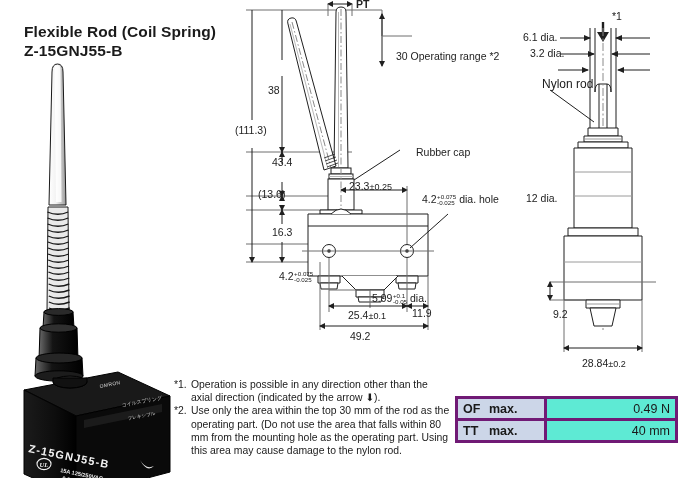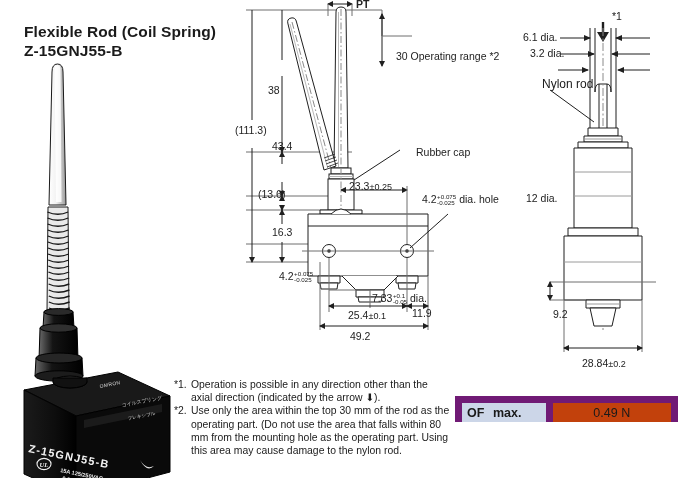--- a/index.html
+++ b/index.html
@@ -22,34 +22,34 @@
   .note-mark{width:17px;flex:none;}
   .note-body{flex:1;}
   svg{display:block;}
   
   .spec{
     position:absolute;left:455px;top:396px;
     border-collapse:collapse;
     font-size:12.5px;font-weight:bold;
   }
   .spec td{
-    border:7px solid #701a75;
+    border:3px solid #701a75;
     padding:1px 5px;
     height:17px;
     vertical-align:middle;
   }
   .spec .hd{
     background:#ccd6e8;
     width:78px;
     white-space:nowrap;
   }
   .spec .hd .k{display:inline-block;width:26px;}
   .spec .vv{
-    width:128px;text-align:center;font-weight:normal;font-size:12.5px;
-    background:#c2410c;
+    width:128px;text-align:right;font-weight:normal;font-size:12.5px;
+    background:#5eead4;
   }
   .nb{border-bottom:0 !important;}
   .nt{border-top:0 !important;}
 </style>
 </head>
 <body>
 
 <div class="abs ttl" style="left:8px;top:22px;margin-left:16px;">
   <div>Flexible Rod (Coil Spring)</div>
   <div>Z-15GNJ55-B</div>
@@ -308,40 +308,40 @@
       <path d="M191 323 L197 326 L191 329 Z" fill="#1f1f1f" stroke="none"></path>
     </g>
   </g>
 </svg>
 </div>
 
 <div class="abs dim" style="left:356px;top:-2px;font-weight:bold;">PT</div>
 <div class="abs dim" style="left:396px;top:50px;">30 Operating range *2</div>
 <div class="abs dim" style="left:268px;top:52px;margin-top:32px;">38</div>
 <div class="abs dim" style="left:235px;top:124px;">(111.3)</div>
-<div class="abs dim" style="left:272px;top:140px;">43.4</div>
+<div class="abs dim" style="left:272px;top:156px;">43.4</div>
 <div class="abs dim" style="left:258px;top:188px;">(13.6)</div>
 <div class="abs dim" style="left:272px;top:226px;">16.3</div>
 <div class="abs dim" style="left:416px;top:146px;">Rubber cap</div>
 
 <div class="abs dim" style="left:349px;top:180px;">
   <span>23.3</span><span class="dim-sm">±0.25</span>
 </div>
 
 <div class="abs dim" style="left:422px;top:193px;">
   <span>4.2</span><span class="tol"><span style="display:block">+0.075</span><span style="display:block">-0.025</span></span>
   <span>dia. hole</span>
 </div>
 
 <div class="abs dim" style="left:279px;top:270px;">
   <span>4.2</span><span class="tol"><span style="display:block">+0.075</span><span style="display:block">-0.025</span></span>
 </div>
 
 <div class="abs dim" style="left:372px;top:292px;">
-  <span>7.33</span><span class="tol"><span style="display:block">+0.1</span><span style="display:block">-0.05</span></span>
+  <span>5.99</span><span class="tol"><span style="display:block">+0.1</span><span style="display:block">-0.05</span></span>
   <span>dia.</span>
 </div>
 
 <div class="abs dim" style="left:348px;top:309px;">
   <span>25.4</span><span class="dim-sm">±0.1</span>
 </div>
 <div class="abs dim" style="left:412px;top:307px;">11.9</div>
 <div class="abs dim" style="left:350px;top:330px;">49.2</div>
 
 <div class="abs" style="left:520px;top:0px;">
@@ -450,14 +450,20 @@
 </div>
 
 <table class="spec">
   <tbody>
       <tr>
     <td class="hd nb">
       <span class="k">OF</span><span>max.</span>
     </td>
     <td class="vv nb">0.49 N</td>
   </tr>
+  <tr>
+    <td class="hd">
+      <span class="k">TT</span><span>max.</span>
+    </td>
+    <td class="vv">40 mm</td>
+  </tr>
 </tbody>
   </table>
 
 </body></html>

